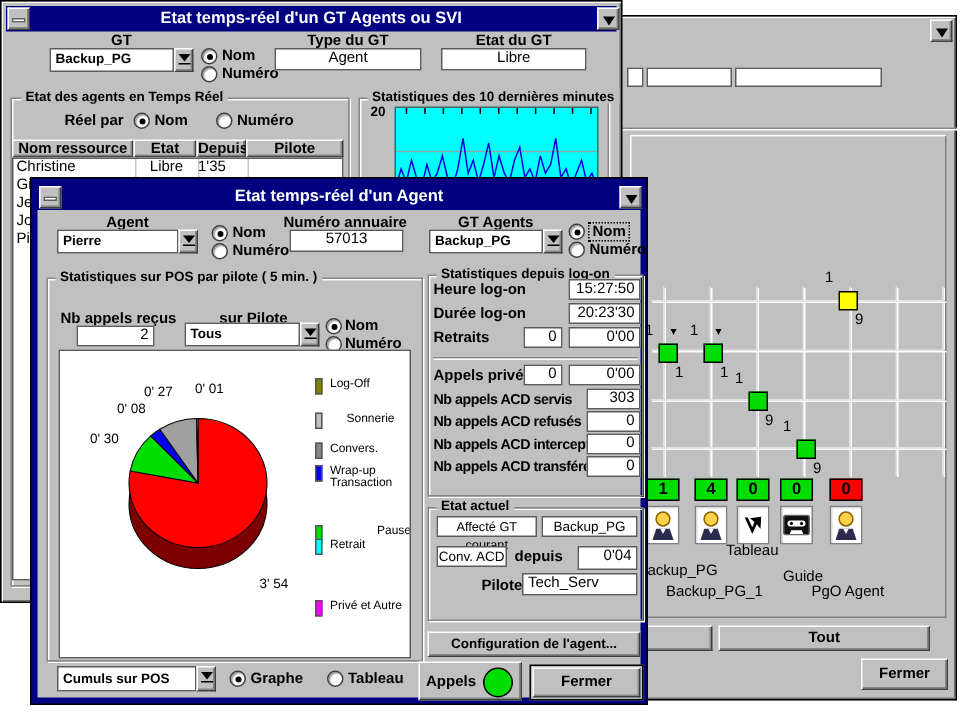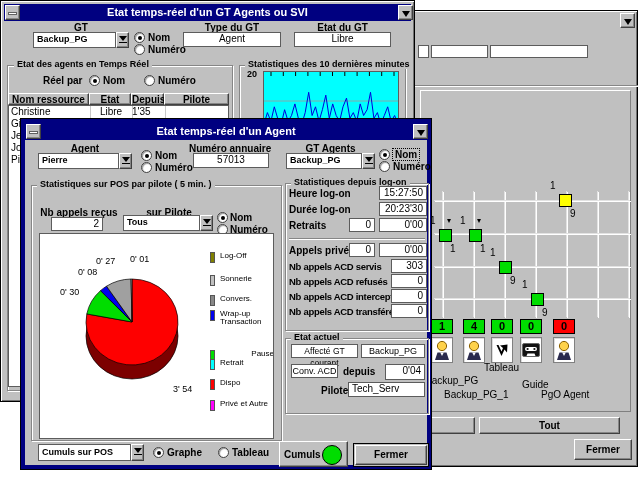--- a/index.html
+++ b/index.html
@@ -305,43 +305,39 @@
             <path d="M 92 88 L 46.81 79.94 A 46 43 0 0 1 60.51 56.65 Z" fill="#00dd00" stroke="#000" stroke-width="0.7"></path>
             <path d="M 92 88 L 60.51 56.65 A 46 43 0 0 1 66.54 52.18 Z" fill="#0000ee" stroke="#000" stroke-width="0.7"></path>
             <path d="M 92 88 L 66.54 52.18 A 46 43 0 0 1 91.04 45.01 Z" fill="#a0a0a0" stroke="#000" stroke-width="0.7"></path>
             <path d="M 92 88 L 91.04 45.01 A 46 43 0 0 1 92.00 45.00 Z" fill="#d8d8d8" stroke="#000" stroke-width="0.7"></path>
           </svg></div>
       <div id="legend" style="position:absolute;left:170px;top:14px;width:64px;height:188px">
           <div class="lgrow" style="top: 4px;">
             <span class="sw" style="background: rgb(128, 128, 0);"></span>
             <span class="lgtx">Log-Off</span>
           </div>
-          <div class="lgrow" style="top: 27px;">
+          <div class="lgrow" style="top: 27px; text-align: center;">
             <span class="sw" style="background: rgb(192, 192, 192);"></span>
             <span class="lgtx">Sonnerie</span>
           </div>
           <div class="lgrow" style="top: 47px;">
             <span class="sw" style="background: rgb(136, 136, 136);"></span>
             <span class="lgtx">Convers.</span>
           </div>
           <div class="lgrow" style="top: 62px;">
             <span class="sw" style="background: rgb(0, 0, 238);"></span>
             <span class="lgtx">Wrap-up Transaction</span>
           </div>
           <div class="lgrow" style="top: 102px; text-align: right;">
             <span class="sw" style="background: rgb(0, 221, 0);"></span>
             <span class="lgtx">Pause</span>
           </div>
           <div class="lgrow" style="top: 111px;">
             <span class="sw" style="background: rgb(0, 255, 255);"></span>
             <span class="lgtx">Retrait</span>
-          </div>
-          <div class="lgrow" style="top: 131px;">
-            <span class="sw" style="background: rgb(254, 0, 0);"></span>
-            <span class="lgtx">Dispo</span>
           </div>
           <div class="lgrow" style="top: 152px;">
             <span class="sw" style="background: rgb(255, 0, 255);"></span>
             <span class="lgtx">Privé et Autre</span>
           </div>
         </div>
     <div class="plab" style="left: 133px; top: 150px;">3' 54</div>
         <div class="plab" style="left: 20px; top: 53px;">0' 30</div>
         <div class="plab" style="left: 38px; top: 33px;">0' 08</div>
         <div class="plab" style="left: 56px; top: 22px;">0' 27</div>
@@ -373,23 +369,24 @@
     <div class="grp" style="left:264px;top:219px;width:144px;height:76px"></div>
     <div class="gtt" style="left:270px;top:213px">Etat actuel</div>
     <div class="fld center" style="left:270px;top:225px;width:67px;height:14px;font-size:8.5px">Affecté GT courant</div>
     <div class="fld center" style="left:340px;top:225px;width:64px;height:14px;font-size:9px">Backup_PG</div>
     <div class="fld center" style="left:270px;top:245px;width:47px;height:14px;font-size:9px">Conv. ACD</div>
     <div class="lbl" style="left:322px;top:247px">depuis</div>
     <div class="fld right" style="left:364px;top:245px;width:40px;height:16px">0'04</div>
     <div class="lbl" style="left:300px;top:266px">Pilote</div>
     <div class="fld left" style="left:327px;top:263px;width:77px;height:15px">Tech_Serv</div>
 
+    <div class="btn3 btnlbl" style="position:absolute;left:264px;top:302px;width:142px;height:17px;line-height:15px;font-size:9px">Configuration de l'agent...</div>
 
     <div class="btn3" style="position:absolute;left:258px;top:322px;width:69px;height:26px">
-      <span class="lbl" style="left:4px;top:7px">Cumuls</span>
+      <span class="lbl" style="left:4px;top:7px">Appels</span>
       <span id="alerte-light" style="position: absolute; left: 42px; top: 3px; width: 20px; height: 20px; border-radius: 50%; border: 1px solid rgb(0, 0, 0); background: rgb(0, 221, 0);"></span>
     </div>
     <div class="defbtn" style="left:332px;top:324px;width:76px;height:24px">
       <div class="inner btn3" style="line-height:18px">Fermer</div>
     </div>
 
     <div class="combo" style="left:17px;top:325px;width:106px;height:17px">
       <span class="cfld" style="line-height:14px">Cumuls sur POS</span>
       <span class="cbtn btn3">
           <i class="ar"></i>

